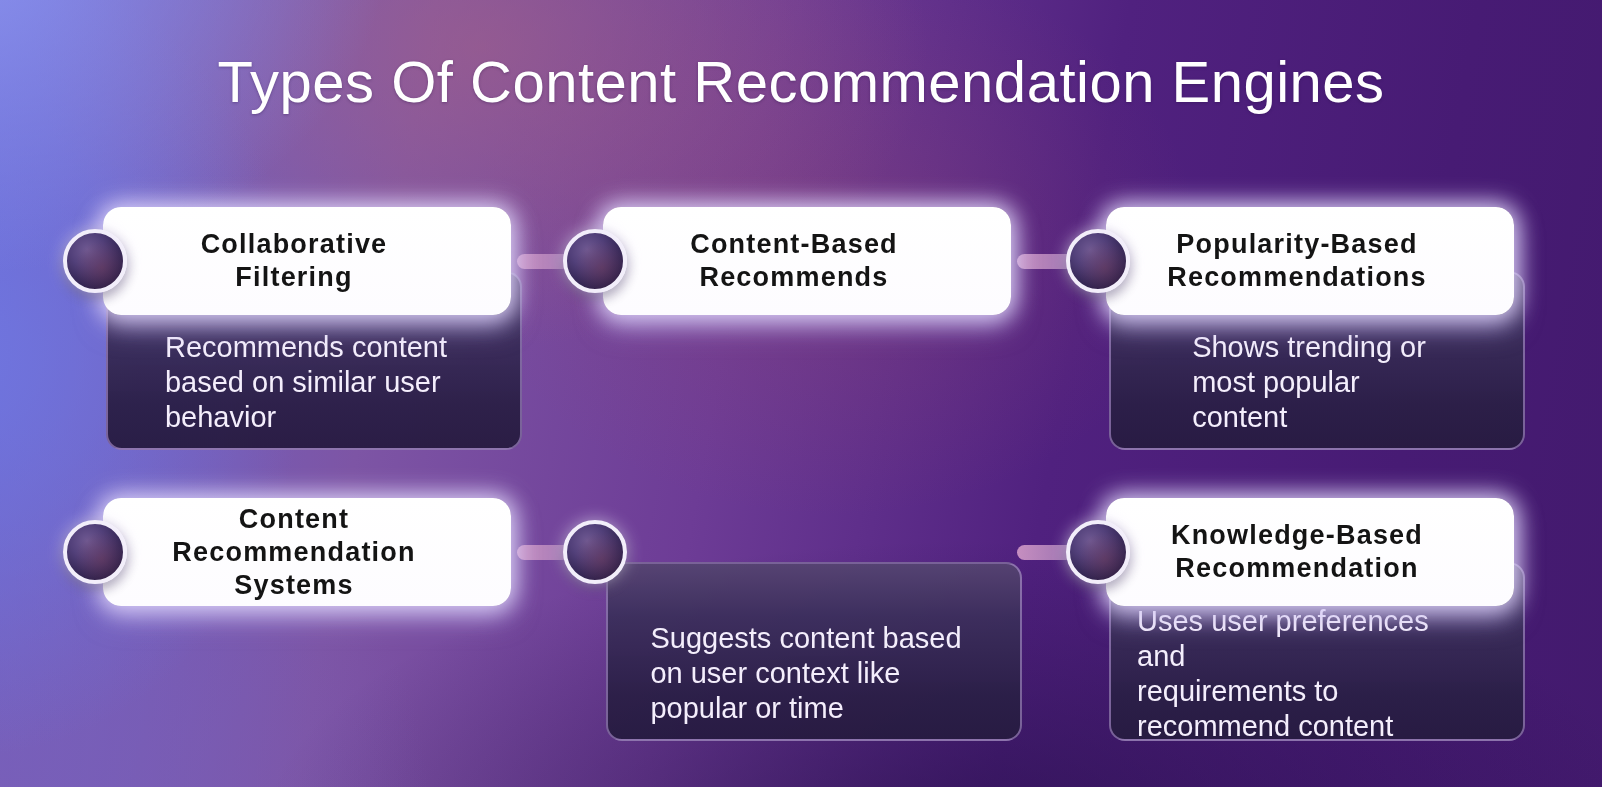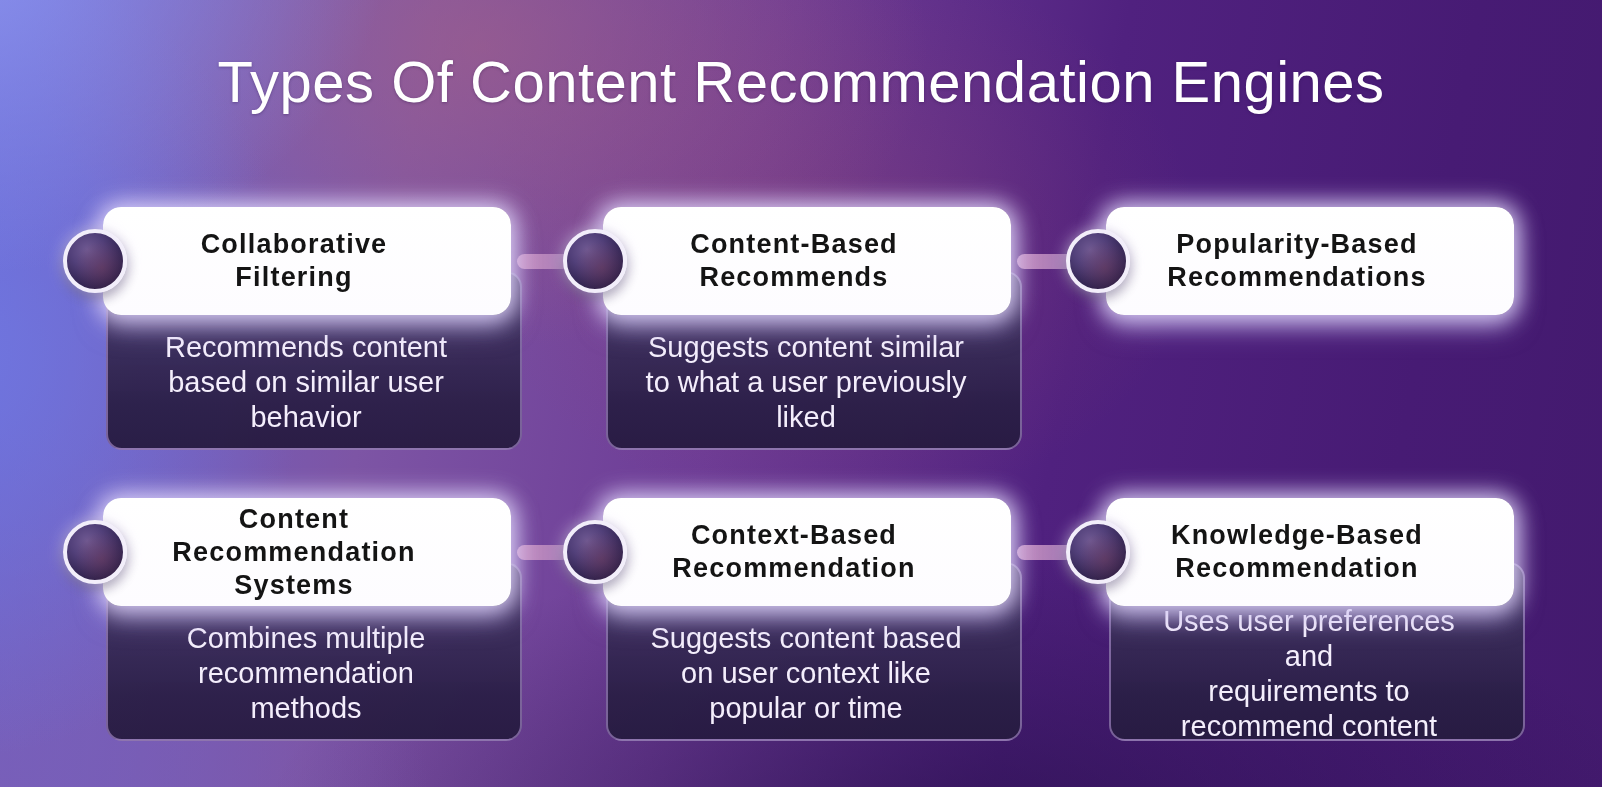--- a/index.html
+++ b/index.html
@@ -38,23 +38,23 @@
     position:absolute;z-index:1;
     left:3px;right:5px;top:64px;bottom:0;
     box-sizing:border-box;
     border-radius:16px;
     border:2px solid rgba(187,157,222,0.55);
     background:linear-gradient(180deg, rgba(85,68,113,0.95) 0%, rgba(60,47,92,0.95) 30%, rgba(43,31,71,0.96) 75%, rgba(39,27,65,0.96) 100%);
     display:flex;align-items:center;justify-content:center;
     padding:52px 34px 8px 18px;
   }
   .desc{
-    margin:16px;
+    margin:8px;
     font-size:29px;line-height:35px;
-    color:#f4eefc;text-align:center;
+    color:#f4eefc;text-align:left;
     white-space:pre-line;
   }
   .header{
     position:absolute;z-index:3;
     left:0;right:16px;top:0;height:108px;
     box-sizing:border-box;
     background:linear-gradient(180deg,#ffffff 0%,#fdfcff 100%);
     border-radius:18px;
     box-shadow:0 0 22px 5px rgba(226,216,252,0.9), 0 12px 28px rgba(180,165,230,0.55);
     display:flex;align-items:center;justify-content:center;
@@ -92,64 +92,55 @@
     </div>
     <div class="header">
       <h2 class="card-title">Collaborative
 Filtering</h2>
     </div>
     <div class="orb"></div>
   </div>
 
   <div class="card row0 col1">
     <div class="connector"></div>
-    <div class="body">
-      <p class="desc">Suggests content similar
-to what a user previously
-liked</p>
-    </div>
     <div class="header">
       <h2 class="card-title">Content-Based
 Recommends</h2>
     </div>
     <div class="orb"></div>
   </div>
 
   <div class="card row0 col2">
+    <div class="body">
+      <p class="desc">Shows trending or
+most popular
+content</p>
+    </div>
     <div class="header">
       <h2 class="card-title">Popularity-Based
 Recommendations</h2>
     </div>
     <div class="orb"></div>
   </div>
 
   <div class="card row1 col0">
     <div class="connector"></div>
-    <div class="body">
-      <p class="desc">Combines multiple
-recommendation
-methods</p>
-    </div>
     <div class="header">
       <h2 class="card-title">Content Recommendation
 Systems</h2>
     </div>
     <div class="orb"></div>
   </div>
 
   <div class="card row1 col1">
     <div class="connector"></div>
     <div class="body">
       <p class="desc">Suggests content based
 on user context like
 popular or time</p>
-    </div>
-    <div class="header">
-      <h2 class="card-title">Context-Based
-Recommendation</h2>
     </div>
     <div class="orb"></div>
   </div>
 
   <div class="card row1 col2">
     <div class="body">
       <p class="desc">Uses user preferences and
 requirements to
 recommend content</p>
     </div>

